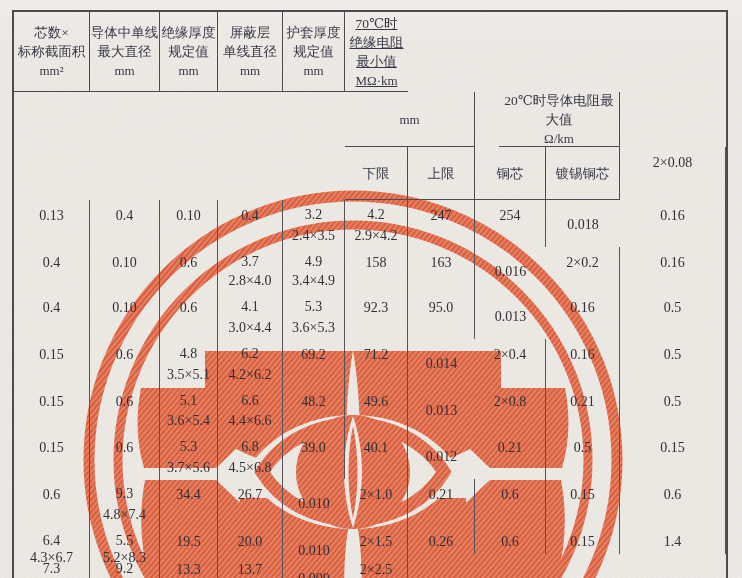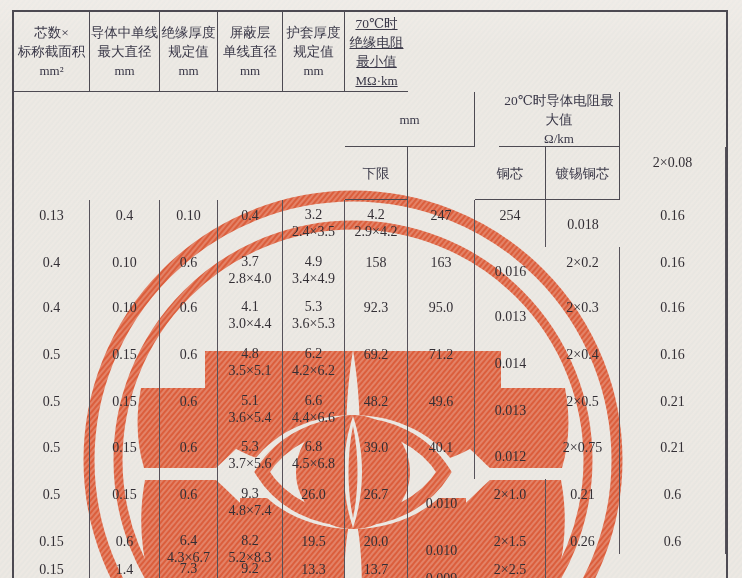--- a/index.html
+++ b/index.html
@@ -28,21 +28,21 @@
   .hl{grid-row:1/3;border-right:none;text-decoration:underline;}
   .hg1{grid-column:6/8;}
   .hg2{grid-column:8/10;margin-left:24px;}
   .cell{
     border-right:1px solid #56525a;
     display:flex;flex-direction:column;align-items:center;
     font-size:14px;line-height:17px;color:#332f35;
     padding-top:7px;box-sizing:border-box;
   }
   .cell.c10{border-right:none;margin-top:9px;}
-  .cell.two{padding:6px 0 3px 0;}
+  .cell.two{justify-content:space-between;padding:6px 0 3px 0;}
   .u{font-size:13px;}
 </style>
 </head>
 <body>
 
 <div id="stage">
 
   <svg id="watermark" width="742" height="578" viewBox="0 0 742 578" aria-hidden="true">
     <g>
       <circle cx="353" cy="460" r="264" fill="none" stroke="#db5e3c" stroke-width="11"></circle>
@@ -112,20 +112,23 @@
 
     <div class="hl">
       <span>70℃时</span>
       <span>绝缘电阻最小值</span>
       <span class="u">MΩ·km</span>
     </div>
 
     <div class="hs" style="grid-column:6">
       <span>下限</span>
     </div>
+    <div class="hs" style="grid-column:7">
+      <span>上限</span>
+    </div>
     <div class="hs" style="grid-column:8">
       <span>铜芯</span>
     </div>
     <div class="hs" style="grid-column:9">
       <span>镀锡铜芯</span>
     </div>
 
   <div class="cell">
         <span>2×0.08</span>
       </div>
@@ -216,23 +219,20 @@
         <span>92.3</span>
       </div>
   <div class="cell">
         <span>95.0</span>
       </div>
   <div class="cell c10">
         <span>0.013</span>
       </div>
 
   <div class="cell">
-        <span>2×0.3</span>
-      </div>
-  <div class="cell">
         <span>0.16</span>
       </div>
   <div class="cell">
         <span>0.5</span>
       </div>
   <div class="cell">
         <span>0.15</span>
       </div>
   <div class="cell">
         <span>0.6</span>
@@ -282,21 +282,21 @@
         <span>48.2</span>
       </div>
   <div class="cell">
         <span>49.6</span>
       </div>
   <div class="cell c10">
         <span>0.013</span>
       </div>
 
   <div class="cell">
-        <span>2×0.5</span>
+        <span>2×0.8</span>
       </div>
   <div class="cell">
         <span>0.21</span>
       </div>
   <div class="cell">
         <span>0.5</span>
       </div>
   <div class="cell">
         <span>0.15</span>
       </div>
@@ -315,40 +315,37 @@
         <span>39.0</span>
       </div>
   <div class="cell">
         <span>40.1</span>
       </div>
   <div class="cell c10">
         <span>0.012</span>
       </div>
 
   <div class="cell">
-        <span>2×0.75</span>
-      </div>
-  <div class="cell">
         <span>0.21</span>
       </div>
   <div class="cell">
         <span>0.5</span>
       </div>
   <div class="cell">
         <span>0.15</span>
       </div>
   <div class="cell">
         <span>0.6</span>
       </div>
   <div class="cell two">
     <span>9.3</span>
     <span>4.8×7.4</span>
   </div>
   <div class="cell">
-        <span>26.0</span>
+        <span>34.4</span>
       </div>
   <div class="cell">
         <span>26.7</span>
       </div>
   <div class="cell c10">
         <span>0.010</span>
       </div>
 
   <div class="cell">
         <span>2×1.0</span>
@@ -363,21 +360,21 @@
         <span>0.15</span>
       </div>
   <div class="cell">
         <span>0.6</span>
       </div>
   <div class="cell two">
     <span>6.4</span>
     <span>4.3×6.7</span>
   </div>
   <div class="cell two">
-    <span>8.2</span>
+    <span>5.5</span>
     <span>5.2×8.3</span>
   </div>
   <div class="cell">
         <span>19.5</span>
       </div>
   <div class="cell">
         <span>20.0</span>
       </div>
   <div class="cell c10">
         <span>0.010</span>

